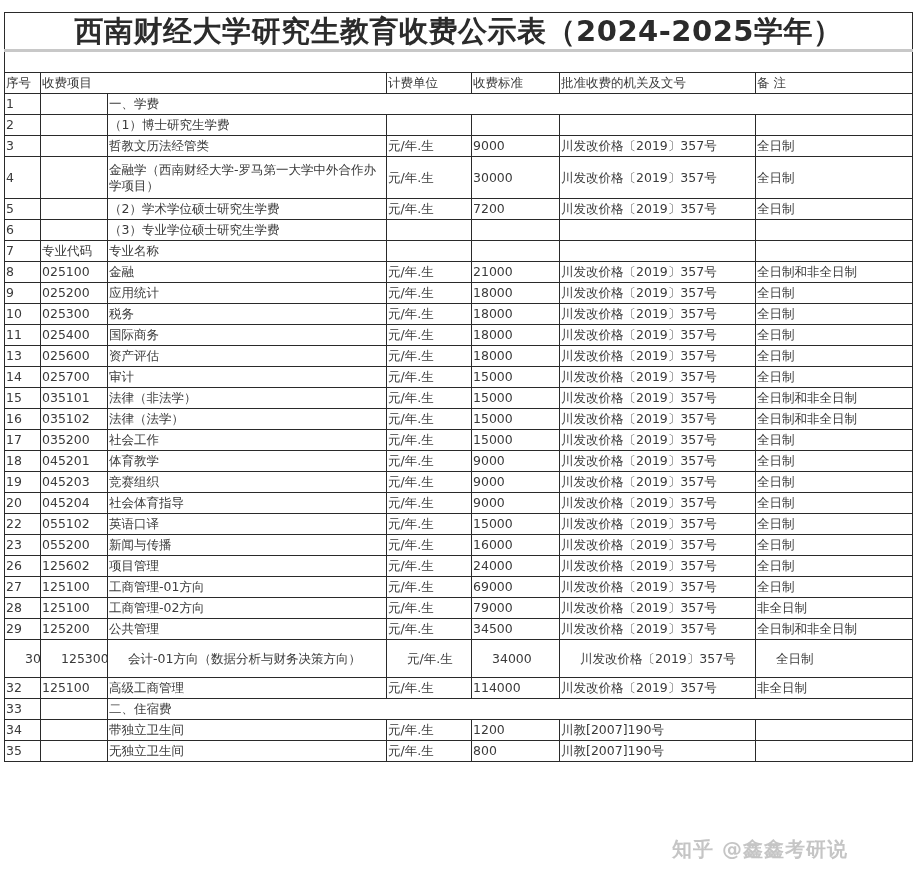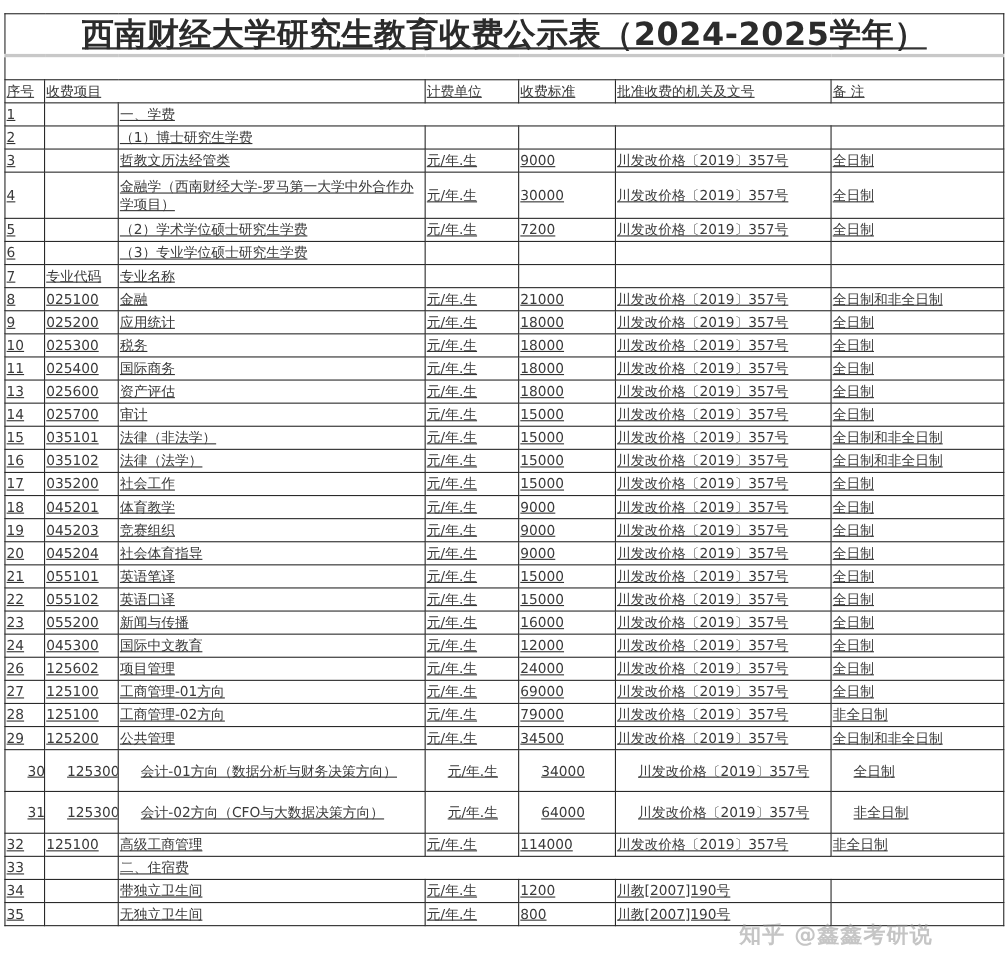--- a/index.html
+++ b/index.html
@@ -1,19 +1,19 @@
 <!DOCTYPE html>
 <html><head>
 <meta charset="utf-8">
 <style>
   html, body { margin: 0; padding: 0; background: #ffffff; }
   body { width: 916px; height: 891px; position: relative; overflow: hidden;
          font-family: "DejaVu Sans", "Liberation Sans", sans-serif; color: #333; }
   .sheet { position: absolute; left: 4px; top: 12px; width: 908px; }
-  table { border-collapse: collapse; table-layout: fixed; width: 908px; text-decoration: underline; }
+  table { border-collapse: collapse; table-layout: fixed; width: 908px; }
   td { border: 1px solid #2a2a2a; padding: 0 1px; font-size: 12.5px; line-height: 20px;
        height: 20px; white-space: nowrap; overflow: hidden; vertical-align: middle; color: #3a3a3a; }
   td.wrap { white-space: normal; line-height: 16px; }
   tr.title td { height: 36px; border-bottom: 3px solid #c8c8c8; text-align: center;
        font-family: "DejaVu Sans", "Liberation Sans", sans-serif; font-weight: bold; font-size: 29px;
        color: #2b2b2b; letter-spacing: 0.5px; padding: 0; line-height: 36px; }
   tr.blank td { height: 20px; border-top: none; }
   tr.tall42 td { height: 41px; }
   tr.tall38 td { height: 37px; padding-left: 20px; }
   .watermark { position: absolute; left: 672px; top: 836px; font-size: 20px; color: rgba(150,150,150,0.55);
@@ -209,52 +209,34 @@
         <tr>
           <td>20</td>
           <td>045204</td>
           <td>社会体育指导</td>
           <td>元/年.生</td>
           <td>9000</td>
           <td>川发改价格〔2019〕357号</td>
           <td>全日制</td>
         </tr>
         <tr>
-          <td>21</td>
-          <td>055101</td>
-          <td>英语笔译</td>
-          <td>元/年.生</td>
-          <td>15000</td>
-          <td>川发改价格〔2019〕357号</td>
-          <td>全日制</td>
-        </tr>
-        <tr>
           <td>22</td>
           <td>055102</td>
           <td>英语口译</td>
           <td>元/年.生</td>
           <td>15000</td>
           <td>川发改价格〔2019〕357号</td>
           <td>全日制</td>
         </tr>
         <tr>
           <td>23</td>
           <td>055200</td>
           <td>新闻与传播</td>
           <td>元/年.生</td>
           <td>16000</td>
-          <td>川发改价格〔2019〕357号</td>
-          <td>全日制</td>
-        </tr>
-        <tr>
-          <td>24</td>
-          <td>045300</td>
-          <td>国际中文教育</td>
-          <td>元/年.生</td>
-          <td>12000</td>
           <td>川发改价格〔2019〕357号</td>
           <td>全日制</td>
         </tr>
         <tr>
           <td>26</td>
           <td>125602</td>
           <td>项目管理</td>
           <td>元/年.生</td>
           <td>24000</td>
           <td>川发改价格〔2019〕357号</td>
@@ -288,29 +270,20 @@
           <td>全日制和非全日制</td>
         </tr>
         <tr class="tall38">
           <td>30</td>
           <td>125300</td>
           <td>会计-01方向（数据分析与财务决策方向）</td>
           <td>元/年.生</td>
           <td>34000</td>
           <td>川发改价格〔2019〕357号</td>
           <td>全日制</td>
-        </tr>
-        <tr class="tall38">
-          <td>31</td>
-          <td>125300</td>
-          <td>会计-02方向（CFO与大数据决策方向）</td>
-          <td>元/年.生</td>
-          <td>64000</td>
-          <td>川发改价格〔2019〕357号</td>
-          <td>非全日制</td>
         </tr>
         <tr>
           <td>32</td>
           <td>125100</td>
           <td>高级工商管理</td>
           <td>元/年.生</td>
           <td>114000</td>
           <td>川发改价格〔2019〕357号</td>
           <td>非全日制</td>
         </tr>

